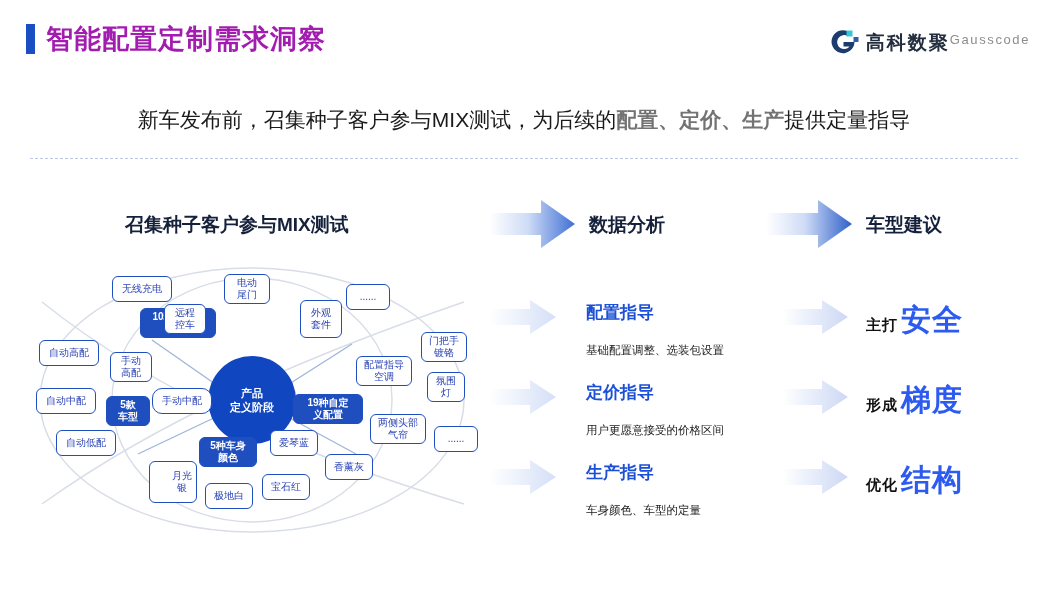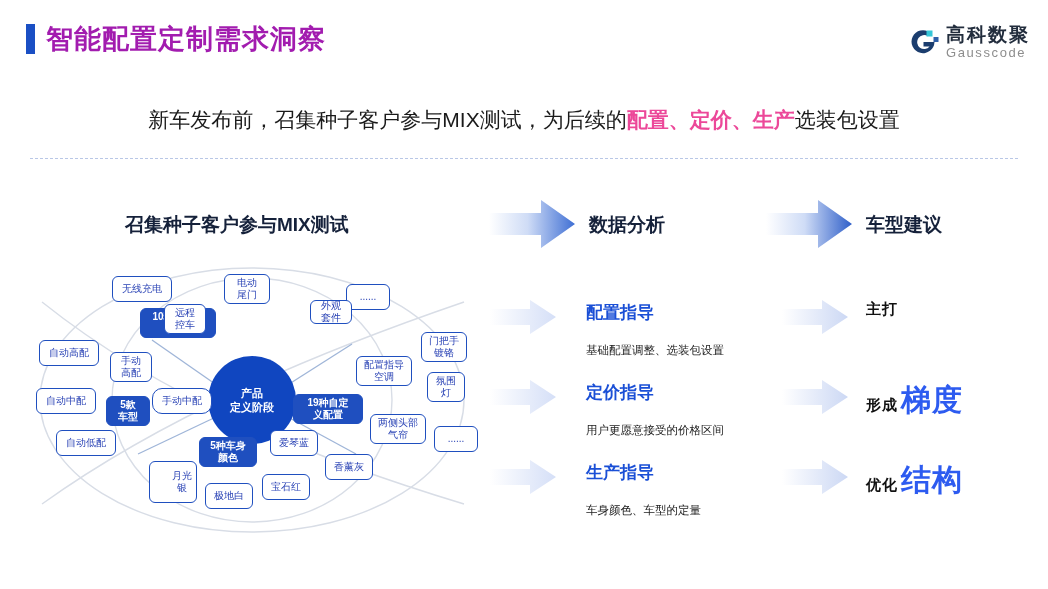--- a/index.html
+++ b/index.html
@@ -11,28 +11,28 @@
   .slide{position:absolute;left:0;top:0;width:1048px;height:589px;}
 
   
   .header{position:absolute;left:0;top:0;width:1048px;height:78px;}
   .title-accent{position:absolute;left:26px;top:24px;width:9px;height:30px;background:#1a4fc4;}
   .page-title{position:absolute;left:46px;top:21px;font-size:27px;font-weight:bold;
     color:#a21caf;letter-spacing:1px;line-height:36px;white-space:nowrap;}
 
   .logo{position:absolute;right:18px;top:20px;height:44px;display:flex;align-items:center;}
   .logo-mark{width:34px;height:34px;position:relative;margin-right:6px;}
-  .logo-text{display:flex;flex-direction:column;justify-content:center;}
+  .logo-text{display:flex;flex-direction:row;justify-content:center;}
   .logo-cn{font-size:19px;font-weight:bold;color:#222d3d;letter-spacing:2px;line-height:21px;}
   .logo-en{font-size:13px;color:#8d8d8d;letter-spacing:1.6px;line-height:15px;}
 
   
   .subtitle{position:absolute;left:0;top:105px;width:1048px;text-align:center;
     font-size:21px;line-height:30px;color:#1a1a1a;white-space:nowrap;}
-  .subtitle b{color:#ec4899;font-weight:bold;}
+  .subtitle b{color:#737373;font-weight:bold;}
   .divider{position:absolute;left:30px;top:158px;width:988px;height:0;
     border-top:1px dashed #b9c7e6;}
 
   
   .col-head{position:absolute;font-size:19px;font-weight:bold;color:#15213a;white-space:nowrap;}
   #head-mix{left:125px;top:212px;}
   #head-analysis{left:589px;top:212px;}
   #head-advice{left:866px;top:212px;}
 
   .big-arrow{position:absolute;width:86px;height:50px;}
@@ -93,21 +93,21 @@
         </svg>
       </div>
       <div class="logo-text">
         <div class="logo-cn">高科数聚</div>
         <div class="logo-en">Gausscode</div>
       </div>
     </div>
   </div>
 
   <div class="subtitle">
-    <span>新车发布前，召集种子客户参与MIX测试，为后续的</span><b>配置、定价、生产</b><span>选装包设置</span>
+    <span>新车发布前，召集种子客户参与MIX测试，为后续的</span><b>配置、定价、生产</b><span>提供定量指导</span>
   </div>
   <div class="divider"></div>
 
   <div class="col-head" id="head-mix">召集种子客户参与MIX测试</div>
 
   <div class="big-arrow" id="arrow-top-1">
     <svg width="86" height="50" viewBox="0 0 86 50">
       <defs>
         <linearGradient id="gTop1" x1="0" y1="0" x2="1" y2="0">
           <stop offset="0%" stop-color="#ffffff"></stop>
@@ -163,21 +163,21 @@
 车型</div>
     <div class="node accent" style="left:187px;top:179px;width:58px;height:30px;">5种车身
 颜色</div>
 
     <div class="node" style="left:100px;top:18px;width:60px;height:26px;">无线充电</div>
     <div class="node" style="left:212px;top:16px;width:46px;height:30px;">电动
 尾门</div>
     <div class="node" style="left:334px;top:26px;width:44px;height:26px;">......</div>
     <div class="node" style="left:152px;top:46px;width:42px;height:30px;">远程
 控车</div>
-    <div class="node" style="left:298px;top:42px;width:42px;height:24px;">外观
+    <div class="node" style="left:288px;top:42px;width:42px;height:38px;">外观
 套件</div>
 
     <div class="node" style="left:409px;top:74px;width:46px;height:30px;">门把手
 镀铬</div>
     <div class="node" style="left:344px;top:98px;width:56px;height:30px;">配置指导
 空调</div>
     <div class="node" style="left:415px;top:114px;width:38px;height:30px;">氛围
 灯</div>
     <div class="node" style="left:358px;top:156px;width:56px;height:30px;">两侧头部
 气帘</div>
@@ -273,20 +273,21 @@
         <stop offset="0%" stop-color="#ffffff"></stop>
             <stop offset="100%" stop-color="#ccd8f4"></stop>
       </linearGradient>
         </defs>
       <path d="M0 9 L40 9 L40 0 L66 17 L40 34 L40 25 L0 25 Z" fill="url(#gr2)"></path>
       </svg>
   </div>
 
   <div class="outcome" id="outcome-0">
     <span class="prefix">主打</span>
+    <span class="keyword">安全</span>
   </div>
   <div class="outcome" id="outcome-1">
     <span class="prefix">形成</span>
     <span class="keyword">梯度</span>
   </div>
   <div class="outcome" id="outcome-2">
     <span class="prefix">优化</span>
     <span class="keyword">结构</span>
   </div>
 

